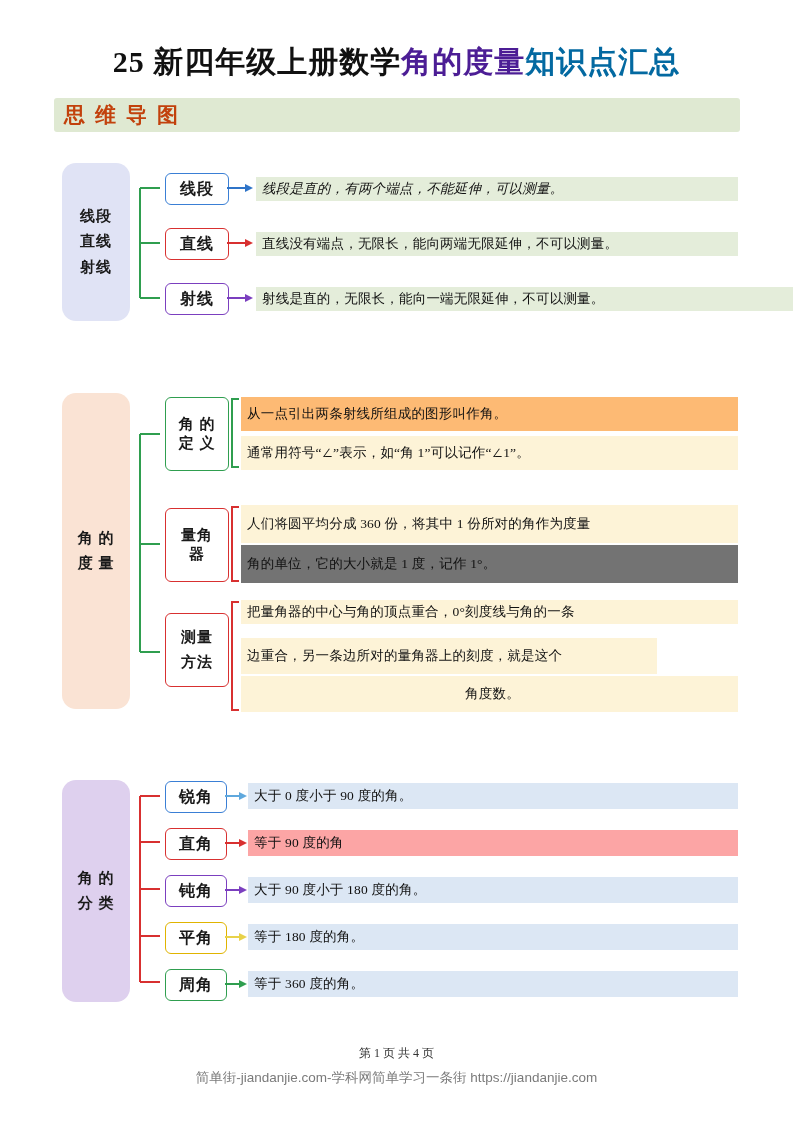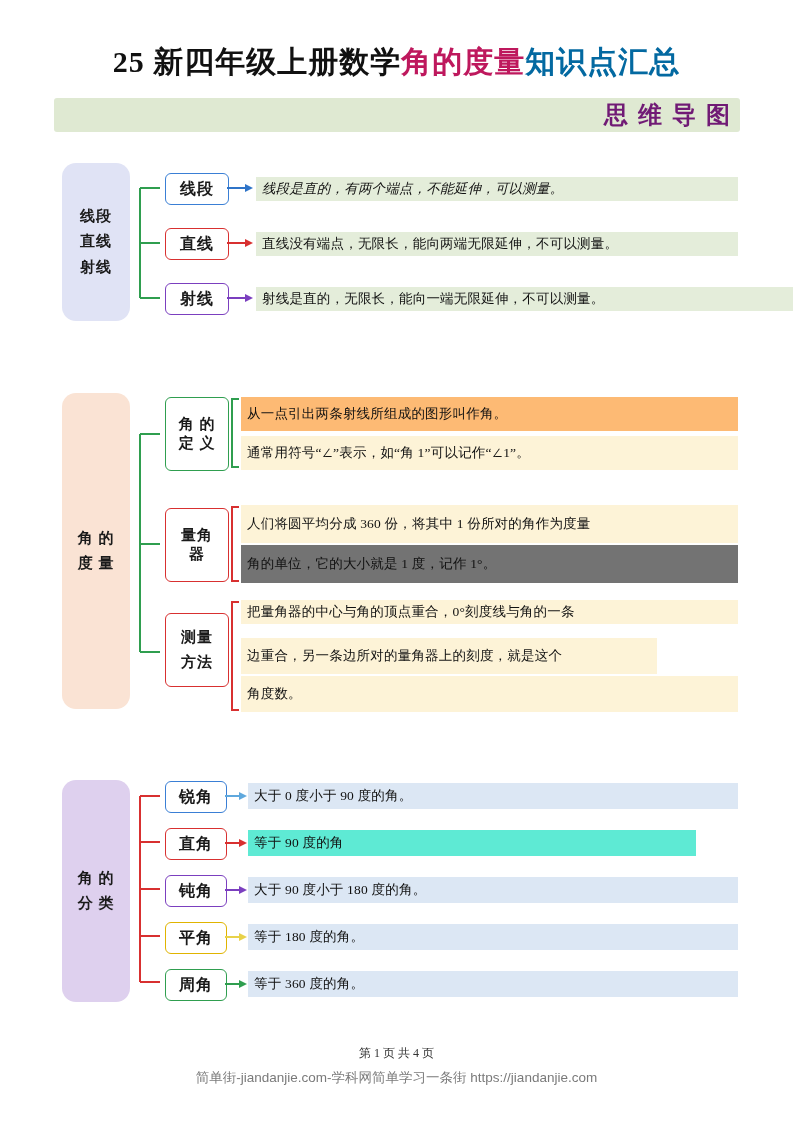--- a/index.html
+++ b/index.html
@@ -28,41 +28,41 @@
     top: 42px;
     width: 793px;
     text-align: center;
     font-family: "Liberation Serif", serif;
     font-weight: bold;
     font-size: 30px;
     letter-spacing: 1px;
     white-space: nowrap;
   }
   .title .t-black { color: #111111; }
-  .title .t-blue  { color: #be185d; }
+  .title .t-blue  { color: #4c1d95; }
   .title .t-red   { color: #0369a1; }
 
   .subtitle-bar {
     position: absolute;
     left: 54px;
     top: 98px;
     width: 686px;
     height: 34px;
     background: #dfe9d2;
     border-radius: 3px;
   }
   .subtitle-bar span {
     display: block;
-    text-align: right;
+    text-align: left;
     line-height: 34px;
     font-family: "Liberation Serif", serif;
-    font-size: 24px;
+    font-size: 21px;
     font-weight: bold;
     letter-spacing: 10px;
-    color: #701a75;
+    color: #c2410c;
     text-indent: 10px;
   }
 
   
   .lcap {
     position: absolute;
     border-radius: 14px;
     display: flex;
     align-items: center;
     justify-content: center;
@@ -252,21 +252,21 @@
     <svg width="12" height="112">
       <path d="M10,2 L3,2 L3,110 L10,110" stroke="#d83030" stroke-width="2" fill="none"></path>
     </svg>
   </div>
   <div class="desc" style="left:241px; top:600px; width:497px; height:24px; background:#fdf3d7;">
     <span>把量角器的中心与角的顶点重合，0°刻度线与角的一条</span>
   </div>
   <div class="desc" style="left:241px; top:638px; width:416px; height:36px; background:#fdf3d7;">
     <span>边重合，另一条边所对的量角器上的刻度，就是这个</span>
   </div>
-  <div class="desc" style="left:241px; top:676px; width:497px; height:36px; background:#fdf3d7;">
+  <div class="desc" style="left:241px; top:676px; width:497px; height:36px; background:#fdf3d7;justify-content:center;">
     <span>角度数。</span>
   </div>
 
   <div class="lcap" style="left:62px; top:780px; width:68px; height:222px; background:#ded0ee;">
     <div>
       <div>角 的</div>
       <div>分 类</div>
     </div>
   </div>
 
@@ -296,21 +296,21 @@
 
   <div class="node" style="left:165px; top:828px; width:60px; height:30px; border:1.6px solid #d83030;">
     <span>直角</span>
   </div>
   <div class="arrow" style="left:225px; top:835px;">
     <svg width="24" height="16">
       <path d="M0,8 L16,8" stroke="#d83030" stroke-width="2" fill="none"></path>
       <path d="M22,8 L14,4 L14,12 Z" fill="#d83030"></path>
     </svg>
   </div>
-  <div class="desc" style="left:248px; top:830px; width:448px; height:26px; background:#5eead4;">
+  <div class="desc" style="left:248px; top:830px; width:490px; height:26px; background:#fca5a5;">
     <span>等于 90 度的角</span>
   </div>
 
   <div class="node" style="left:165px; top:875px; width:60px; height:30px; border:1.6px solid #7b3fbf;">
     <span>钝角</span>
   </div>
   <div class="arrow" style="left:225px; top:882px;">
     <svg width="24" height="16">
       <path d="M0,8 L16,8" stroke="#7b3fbf" stroke-width="2" fill="none"></path>
       <path d="M22,8 L14,4 L14,12 Z" fill="#7b3fbf"></path>

